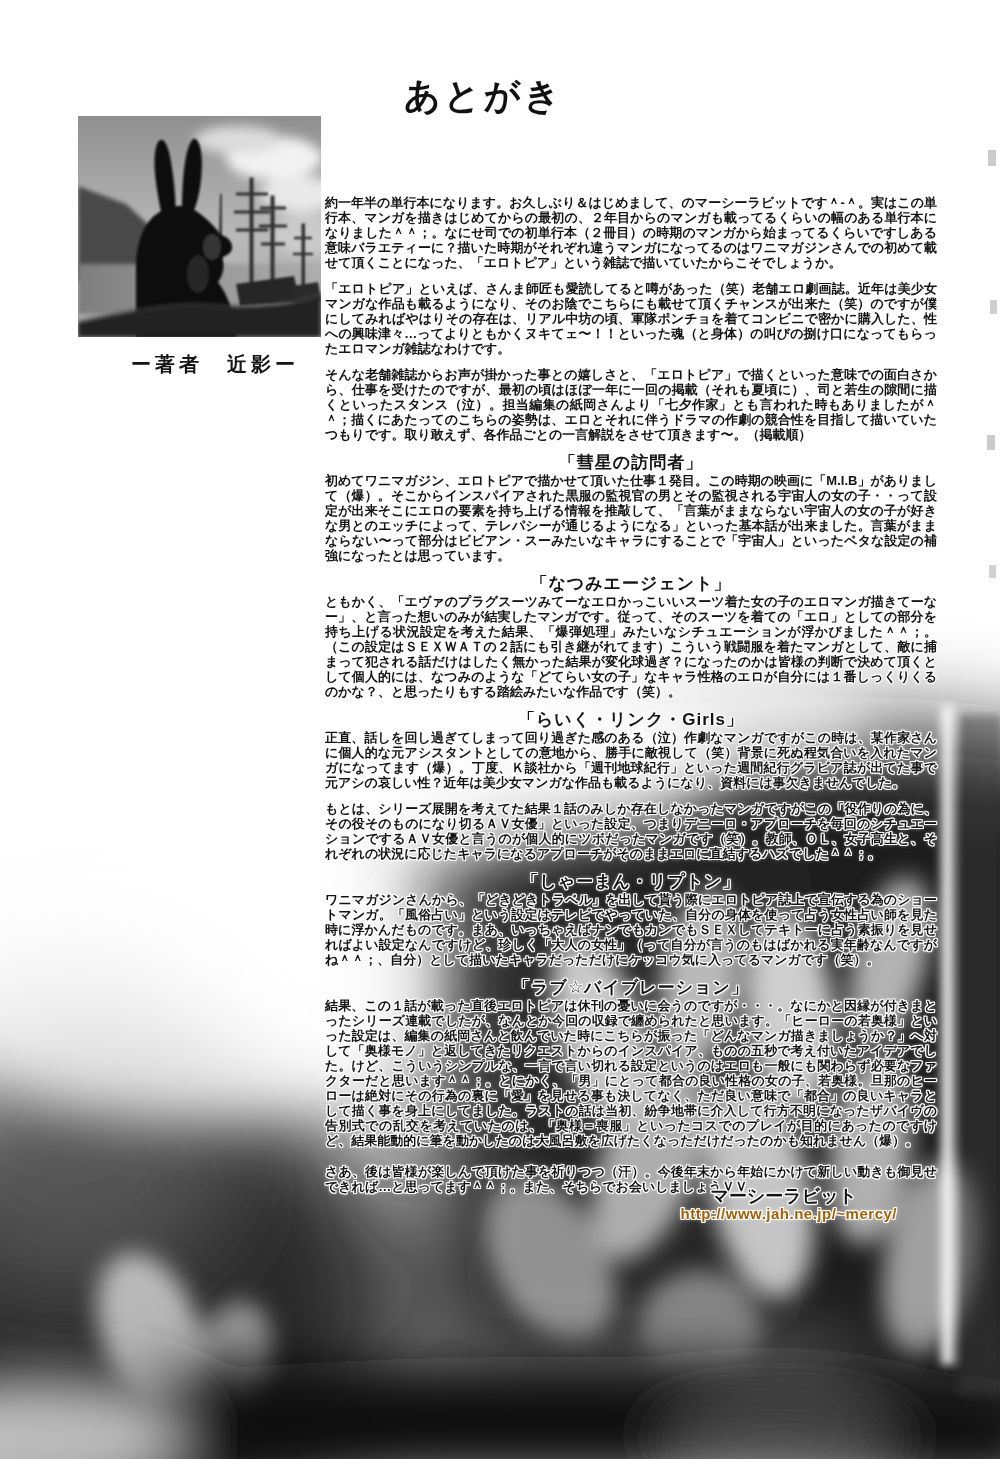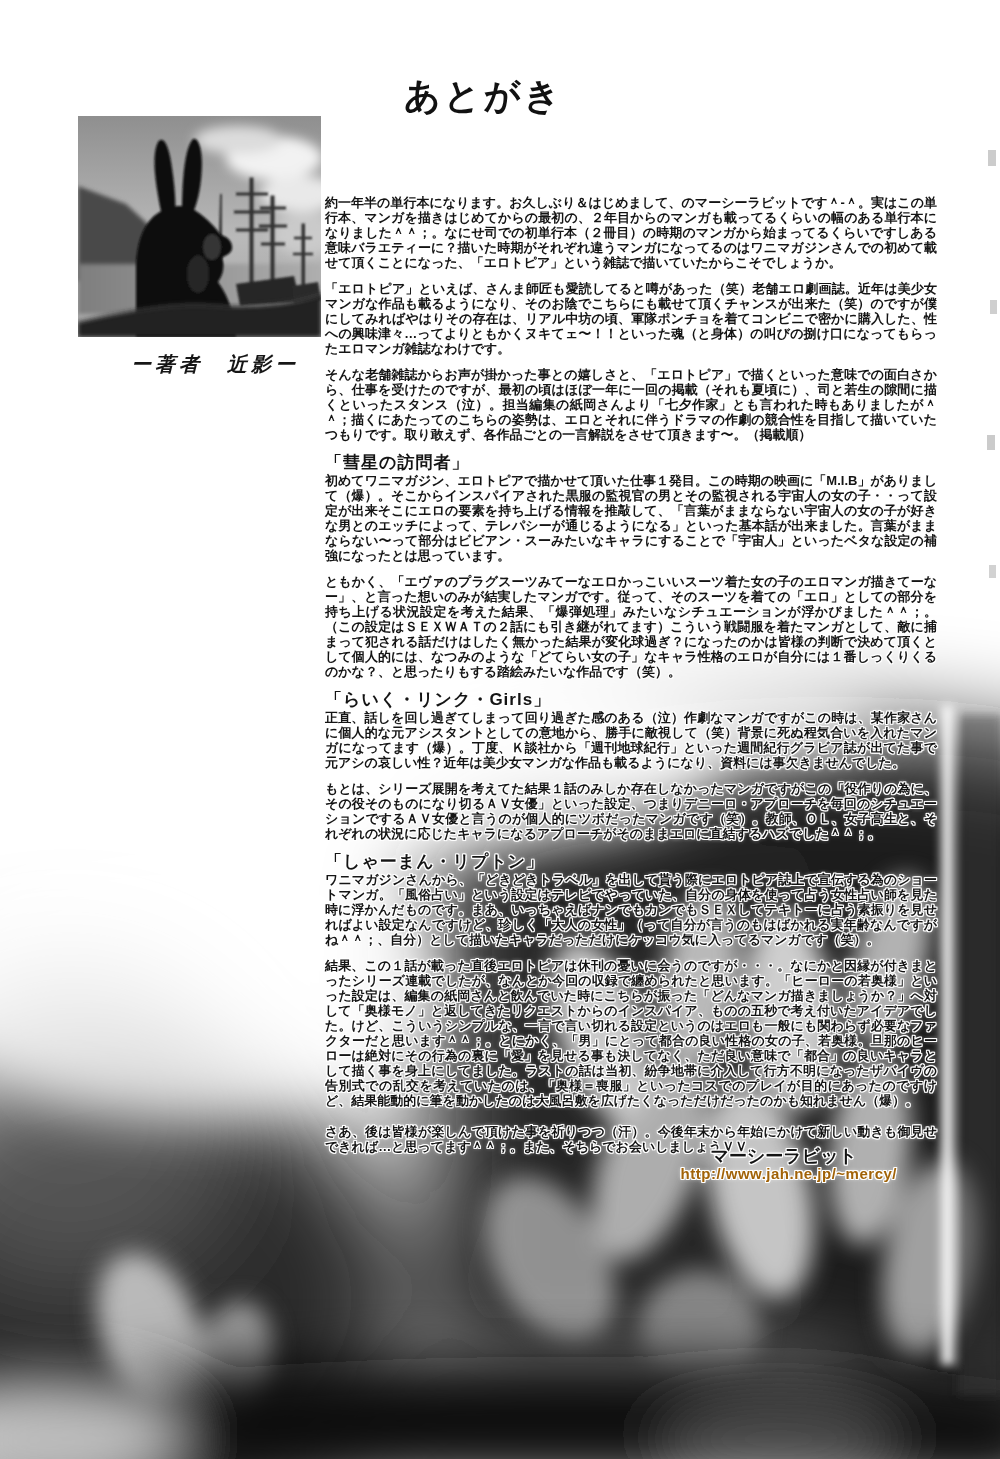--- a/index.html
+++ b/index.html
@@ -18,34 +18,34 @@
     color:#141414;
     text-shadow:
       -1px -1px 0 #fff, 1px -1px 0 #fff, -1px 1px 0 #fff, 1px 1px 0 #fff,
       0 -1px 0 #fff, 0 1px 0 #fff, -1px 0 0 #fff, 1px 0 0 #fff,
       0 0 4px rgba(255,255,255,.95);
   }
   .title{
     position:absolute;top:72px;left:404px;
     font-size:36px;font-weight:bold;letter-spacing:3px;color:#111;
   }
-  .photo-wrap{position:absolute;top:116px;left:78px;width:240px;font-style:italic;}
+  .photo-wrap{position:absolute;top:116px;left:78px;width:240px;}
   .photo{width:243px;height:221px;display:block;background:#888;}
   .photo-caption{
     margin-top:14px;text-align:center;padding-left:34px;
     font-size:20px;font-weight:bold;color:#161616;letter-spacing:4px;
   }
   .body-col{
     position:absolute;top:195px;left:325px;width:612px;
     font-size:13px;font-weight:bold;line-height:15px;
     text-align:justify;
   }
   .para{margin:0 0 11px 0;}
   .sec-heading{
-    font-size:17px;font-weight:bold;
+    text-align:center;font-size:17px;font-weight:bold;
     margin:13px 0 3px 0;letter-spacing:1px;
   }
   .closing{margin-top:16px;}
   .sig-row{display:flex;justify-content:flex-end;margin-top:-16.5px;}
   .signature{margin-right:80px;font-size:18px;font-weight:bold;}
   .url-row{text-align:right;margin-top:2px;padding-right:40px;
     font-size:15px;font-weight:bold;letter-spacing:.5px;color:#a16207;}
 </style>
 </head>
 <body>
@@ -193,30 +193,32 @@
     </div>
 
     <div class="body-col halo">
       <p class="para">約一年半の単行本になります。お久しぶり＆はじめまして、のマーシーラビットです＾-＾。実はこの単行本、マンガを描きはじめてからの最初の、２年目からのマンガも載ってるくらいの幅のある単行本になりました＾＾；。なにせ司での初単行本（２冊目）の時期のマンガから始まってるくらいですしある意味バラエティーに？描いた時期がそれぞれ違うマンガになってるのはワニマガジンさんでの初めて載せて頂くことになった、「エロトピア」という雑誌で描いていたからこそでしょうか。</p>
       <p class="para">「エロトピア」といえば、さんま師匠も愛読してると噂があった（笑）老舗エロ劇画誌。近年は美少女マンガな作品も載るようになり、そのお陰でこちらにも載せて頂くチャンスが出来た（笑）のですが僕にしてみればやはりその存在は、リアル中坊の頃、軍隊ポンチョを着てコンビニで密かに購入した、性への興味津々…ってよりともかくヌキてェ〜！！といった魂（と身体）の叫びの捌け口になってもらったエロマンガ雑誌なわけです。</p>
       <p class="para">そんな老舗雑誌からお声が掛かった事との嬉しさと、「エロトピア」で描くといった意味での面白さから、仕事を受けたのですが、最初の頃はほぼ一年に一回の掲載（それも夏頃に）、司と若生の隙間に描くといったスタンス（泣）。担当編集の紙岡さんより「七夕作家」とも言われた時もありましたが＾＾；描くにあたってのこちらの姿勢は、エロとそれに伴うドラマの作劇の競合性を目指して描いていたつもりです。取り敢えず、各作品ごとの一言解説をさせて頂きます〜。（掲載順）</p>
 
       <div class="sec-heading">「彗星の訪問者」</div>
       <p class="para">初めてワニマガジン、エロトピアで描かせて頂いた仕事１発目。この時期の映画に「M.I.B」がありまして（爆）。そこからインスパイアされた黒服の監視官の男とその監視される宇宙人の女の子・・って設定が出来そこにエロの要素を持ち上げる情報を推敲して、「言葉がままならない宇宙人の女の子が好きな男とのエッチによって、テレパシーが通じるようになる」といった基本話が出来ました。言葉がままならない〜って部分はビビアン・スーみたいなキャラにすることで「宇宙人」といったベタな設定の補強になったとは思っています。</p>
 
+      <div class="sec-heading">「なつみエージェント」</div>
       <p class="para">ともかく、「エヴァのプラグスーツみてーなエロかっこいいスーツ着た女の子のエロマンガ描きてーなー」、と言った想いのみが結実したマンガです。従って、そのスーツを着ての「エロ」としての部分を持ち上げる状況設定を考えた結果、「爆弾処理」みたいなシチュエーションが浮かびました＾＾；。（この設定はＳＥＸＷＡＴの２話にも引き継がれてます）こういう戦闘服を着たマンガとして、敵に捕まって犯される話だけはしたく無かった結果が変化球過ぎ？になったのかは皆様の判断で決めて頂くとして個人的には、なつみのような「どてらい女の子」なキャラ性格のエロが自分には１番しっくりくるのかな？、と思ったりもする踏絵みたいな作品です（笑）。</p>
 
       <div class="sec-heading">「らいく・リンク・Girls」</div>
       <p class="para">正直、話しを回し過ぎてしまって回り過ぎた感のある（泣）作劇なマンガですがこの時は、某作家さんに個人的な元アシスタントとしての意地から、勝手に敵視して（笑）背景に死ぬ程気合いを入れたマンガになってます（爆）。丁度、Ｋ談社から「週刊地球紀行」といった週間紀行グラビア誌が出てた事で元アシの哀しい性？近年は美少女マンガな作品も載るようになり、資料には事欠きませんでした。</p>
 
       <p class="para">もとは、シリーズ展開を考えてた結果１話のみしか存在しなかったマンガですがこの「役作りの為に、その役そのものになり切るＡＶ女優」といった設定、つまりデニーロ・アプローチを毎回のシチュエーションでするＡＶ女優と言うのが個人的にツボだったマンガです（笑）。教師、ＯＬ、女子高生と、それぞれの状況に応じたキャラになるアプローチがそのままエロに直結するハズでした＾＾；。</p>
 
       <div class="sec-heading">「しゃーまん・リプトン」</div>
       <p class="para">ワニマガジンさんから、「どきどきトラベル」を出して貰う際にエロトピア誌上で宣伝する為のショートマンガ。「風俗占い」という設定はテレビでやっていた、自分の身体を使って占う女性占い師を見た時に浮かんだものです。まあ、いっちゃえばナンでもカンでもＳＥＸしてテキトーに占う素振りを見せればよい設定なんですけど、珍しく「大人の女性」（って自分が言うのもはばかれる実年齢なんですがね＾＾；、自分）として描いたキャラだっただけにケッコウ気に入ってるマンガです（笑）。</p>
 
+      <div class="sec-heading">「ラブ☆バイブレーション」</div>
       <p class="para">結果、この１話が載った直後エロトピアは休刊の憂いに会うのですが・・・。なにかと因縁が付きまとったシリーズ連載でしたが、なんとか今回の収録で纏められたと思います。「ヒーローの若奥様」といった設定は、編集の紙岡さんと飲んでいた時にこちらが振った「どんなマンガ描きましょうか？」へ対して「奥様モノ」と返してきたリクエストからのインスパイア、ものの五秒で考え付いたアイデアでした。けど、こういうシンプルな、一言で言い切れる設定というのはエロも一般にも関わらず必要なファクターだと思います＾＾；。とにかく、「男」にとって都合の良い性格の女の子、若奥様。旦那のヒーローは絶対にその行為の裏に「愛」を見せる事も決してなく、ただ良い意味で「都合」の良いキャラとして描く事を身上にしてました。ラストの話は当初、紛争地帯に介入して行方不明になったザバイヴの告別式での乱交を考えていたのは、「奥様＝喪服」といったコスでのプレイが目的にあったのですけど、結果能動的に筆を動かしたのは大風呂敷を広げたくなっただけだったのかも知れません（爆）。</p>
 
       <p class="para closing">さあ、後は皆様が楽しんで頂けた事を祈りつつ（汗）。今後年末から年始にかけて新しい動きも御見せできれば…と思ってます＾＾；。また、そちらでお会いしましょうＶＶ。</p>
       <div class="sig-row">
         <span class="signature halo">マーシーラビット</span>
       </div>
       <div class="url-row halo">http://www.jah.ne.jp/~mercy/</div>
     </div>
 
   </div>

